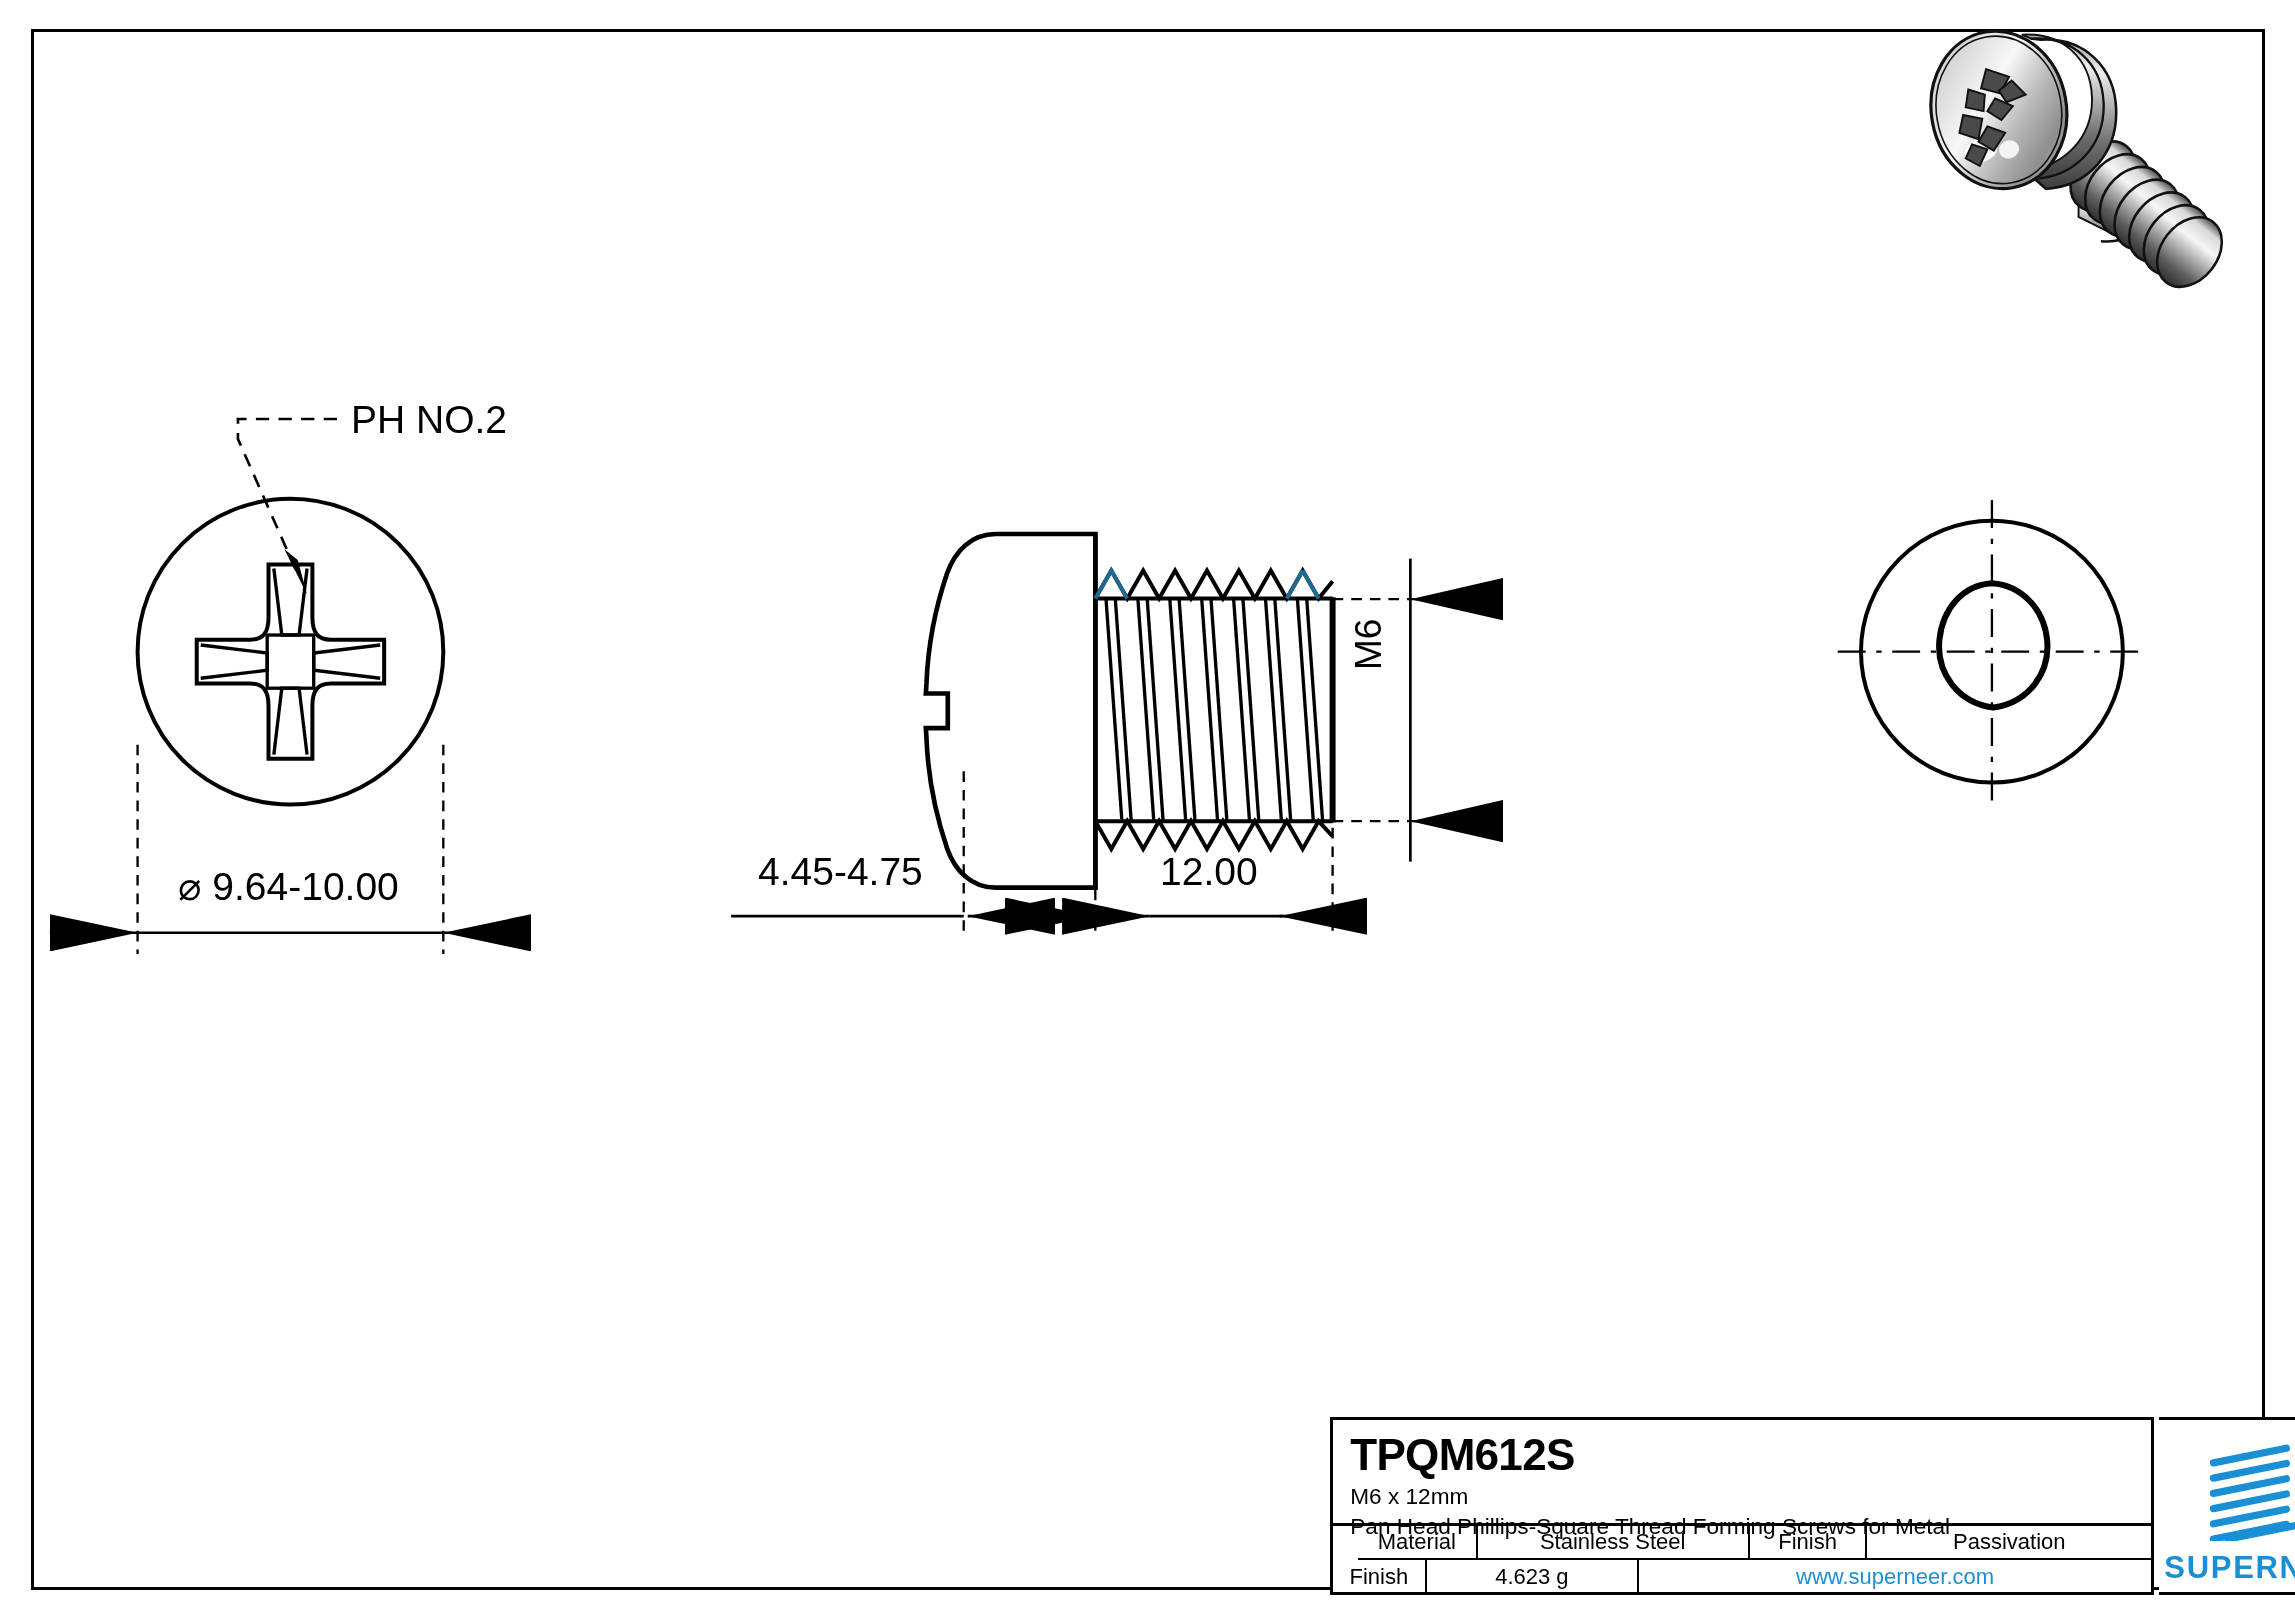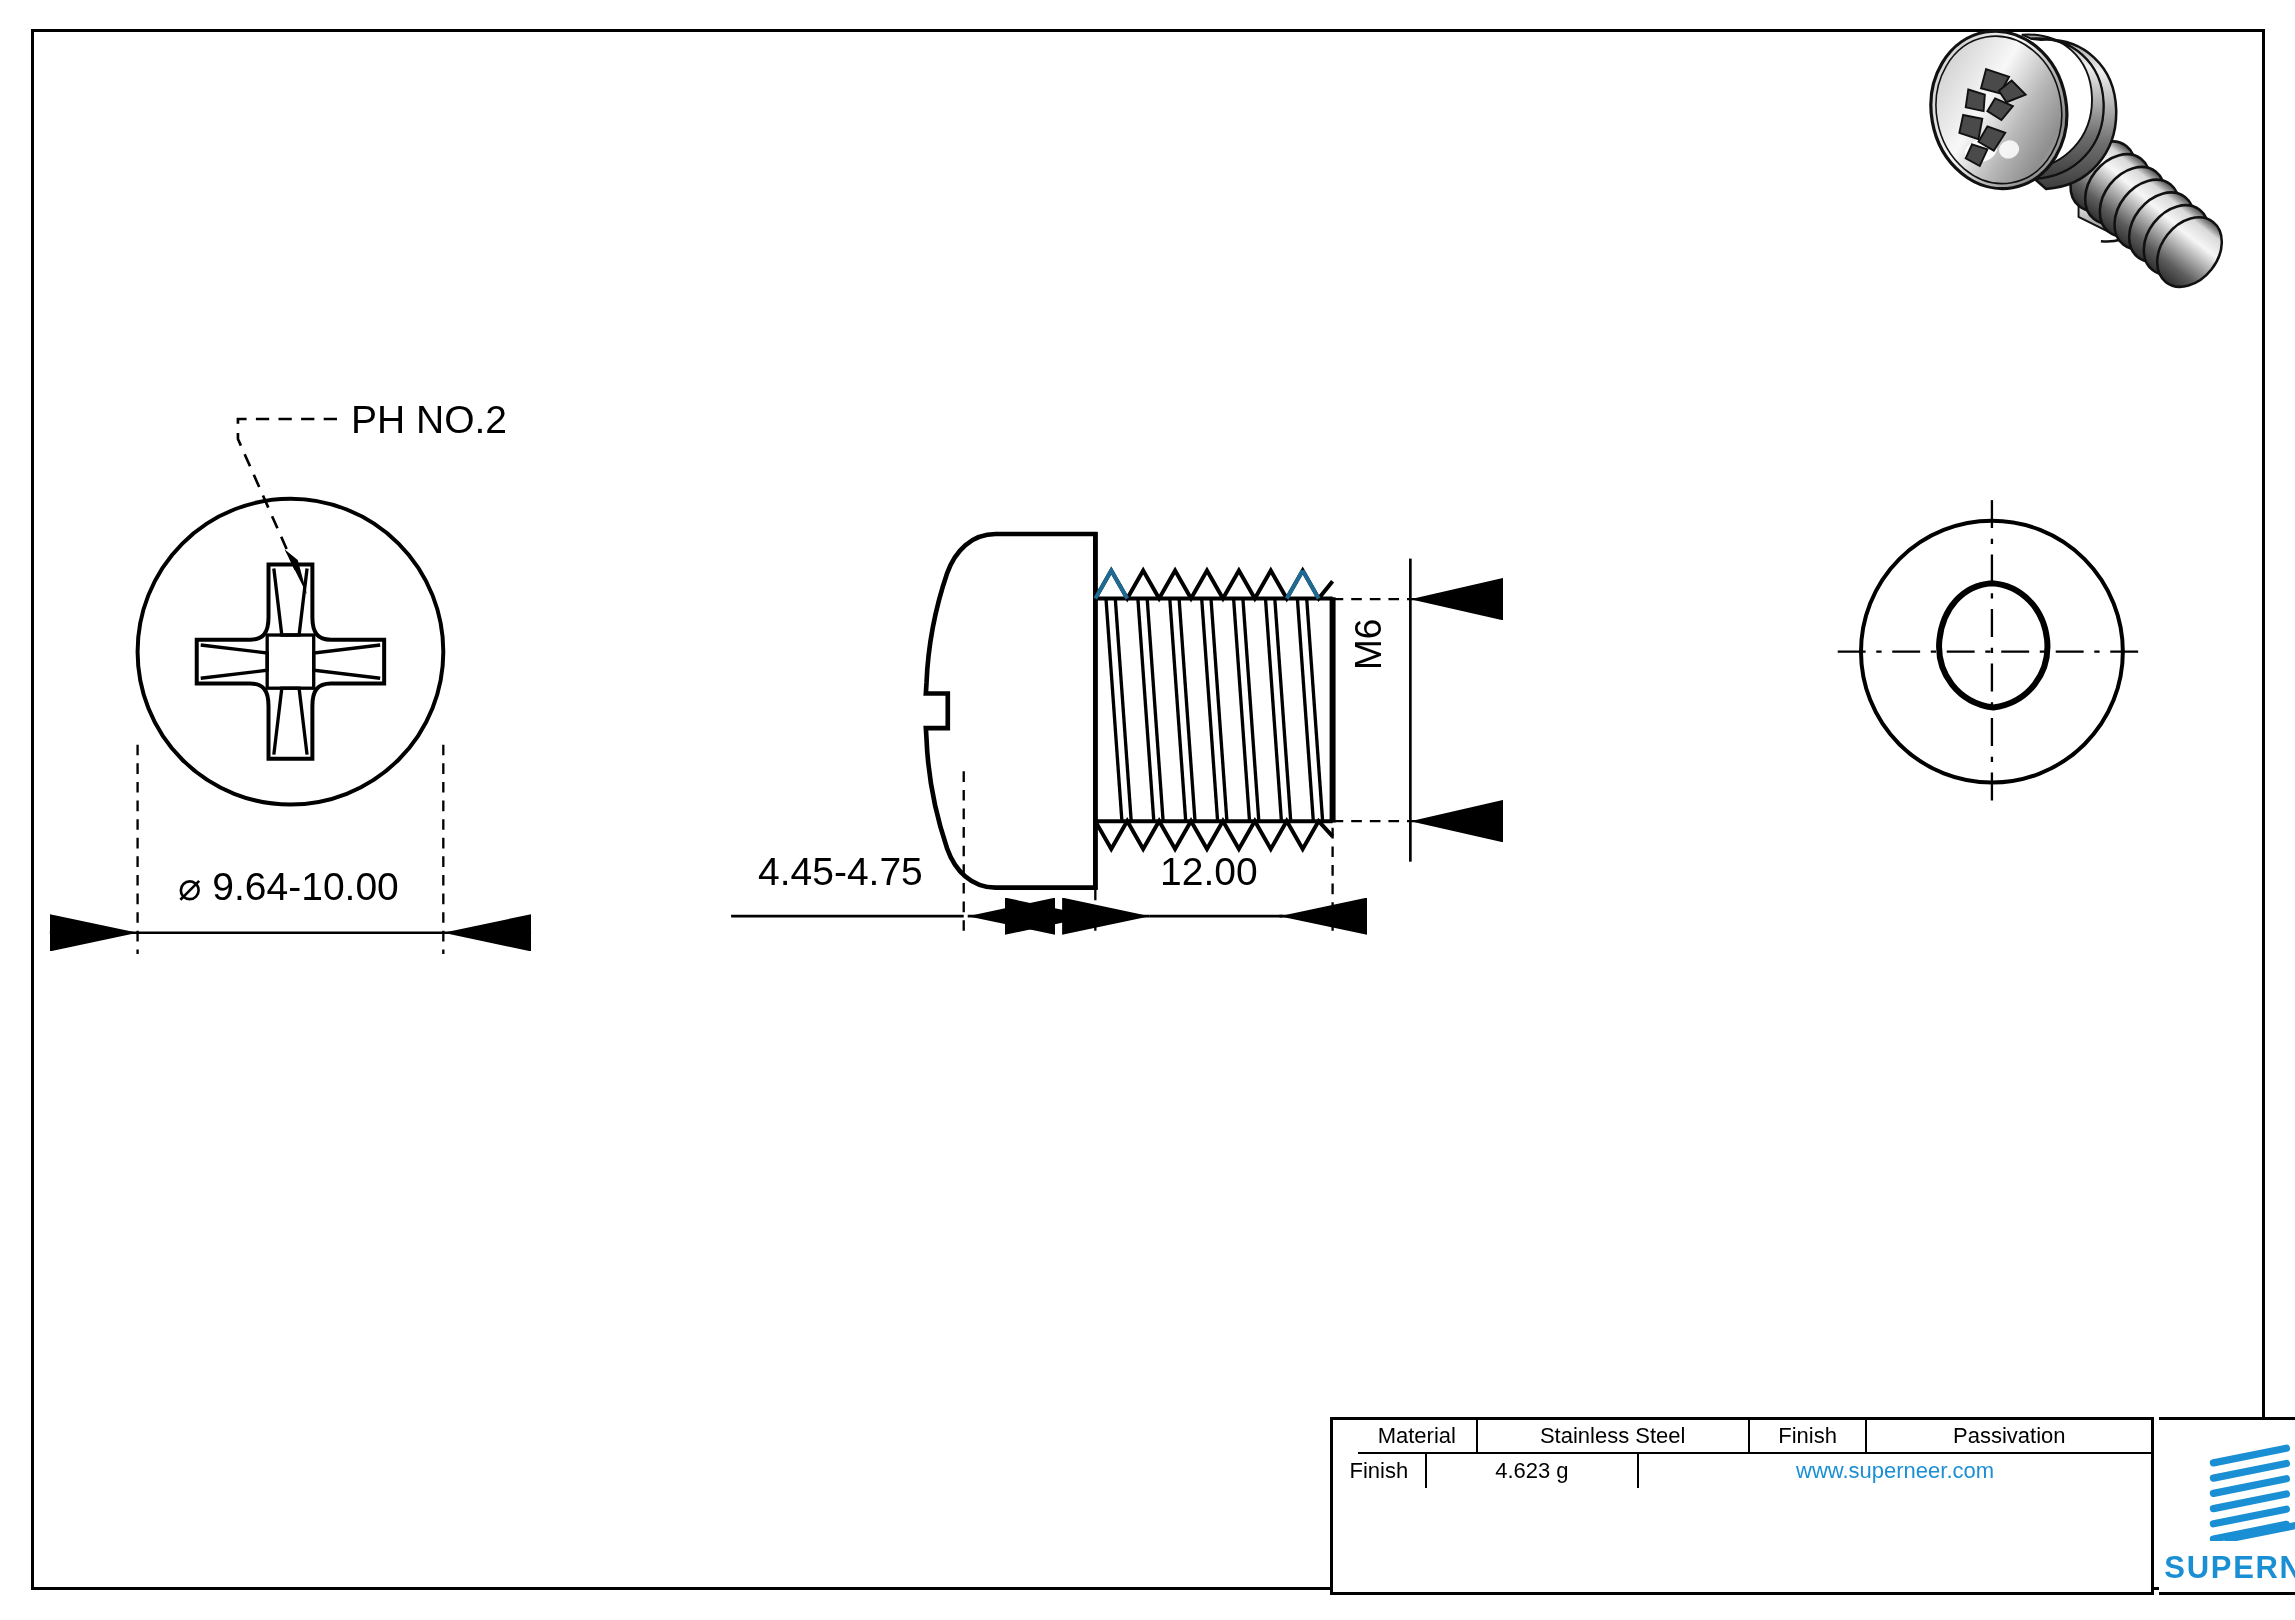--- a/index.html
+++ b/index.html
@@ -239,20 +239,25 @@
         <path d="M2952,118 L2978,126 L2976,152 L2948,146 Z"></path>
         <path d="M2994,132 L3022,144 L3004,166 L2982,152 Z"></path>
         <path d="M2944,158 L2974,164 L2968,196 L2938,186 Z"></path>
         <path d="M2982,176 L3010,186 L2992,214 L2968,200 Z"></path>
         <path d="M2958,204 L2982,212 L2970,238 L2948,226 Z"></path>
       </g>
     </g>
   </svg>
 
   <div class="tblock">
+    <div class="tb-top">
+      <div class="tb-pn">TPQM612S</div>
+      <div class="tb-size">M6 x 12mm</div>
+      <div class="tb-desc">Pan Head Phillips-Square Thread Forming Screws for Metal</div>
+    </div>
 
     <div class="tb-row first">
       <div class="tb-cell c-lbl">Material</div>
       <div class="tb-cell c-val">Stainless Steel</div>
       <div class="tb-cell c-fin">Finish</div>
       <div class="tb-cell c-fv last">Passivation</div>
     </div>
 
     <div class="tb-row">
       <div class="tb-cell c-lbl">Finish</div>

